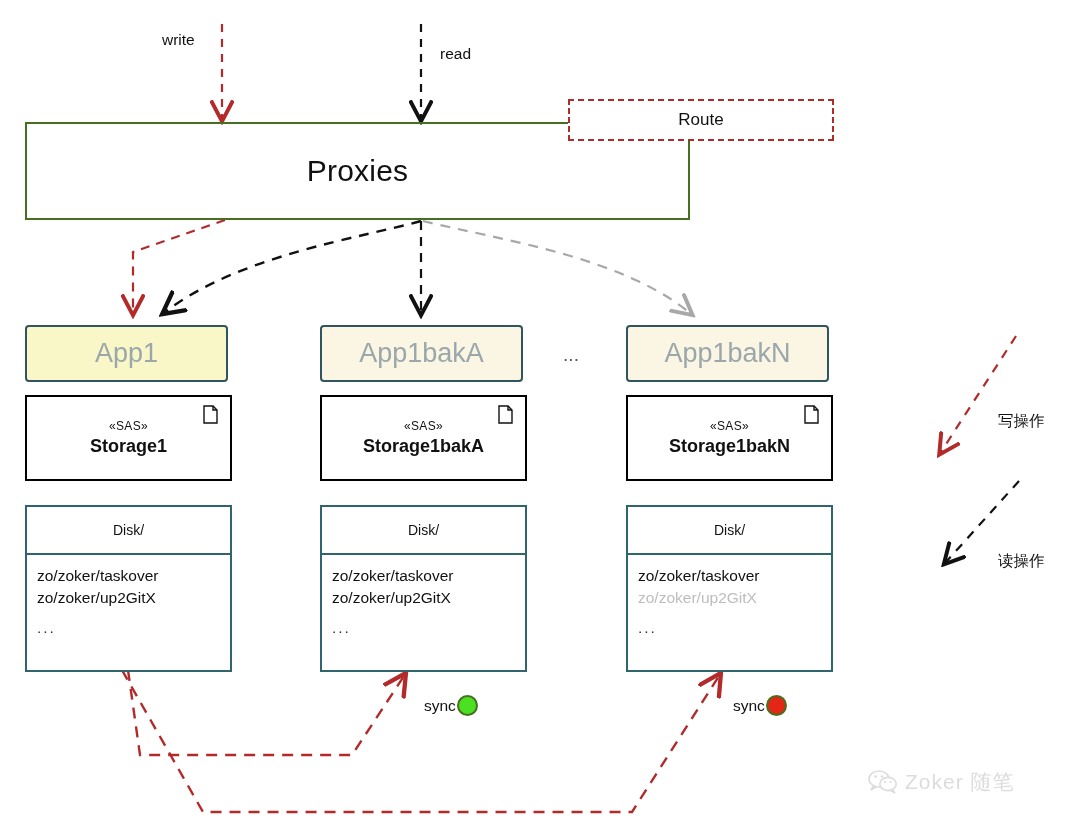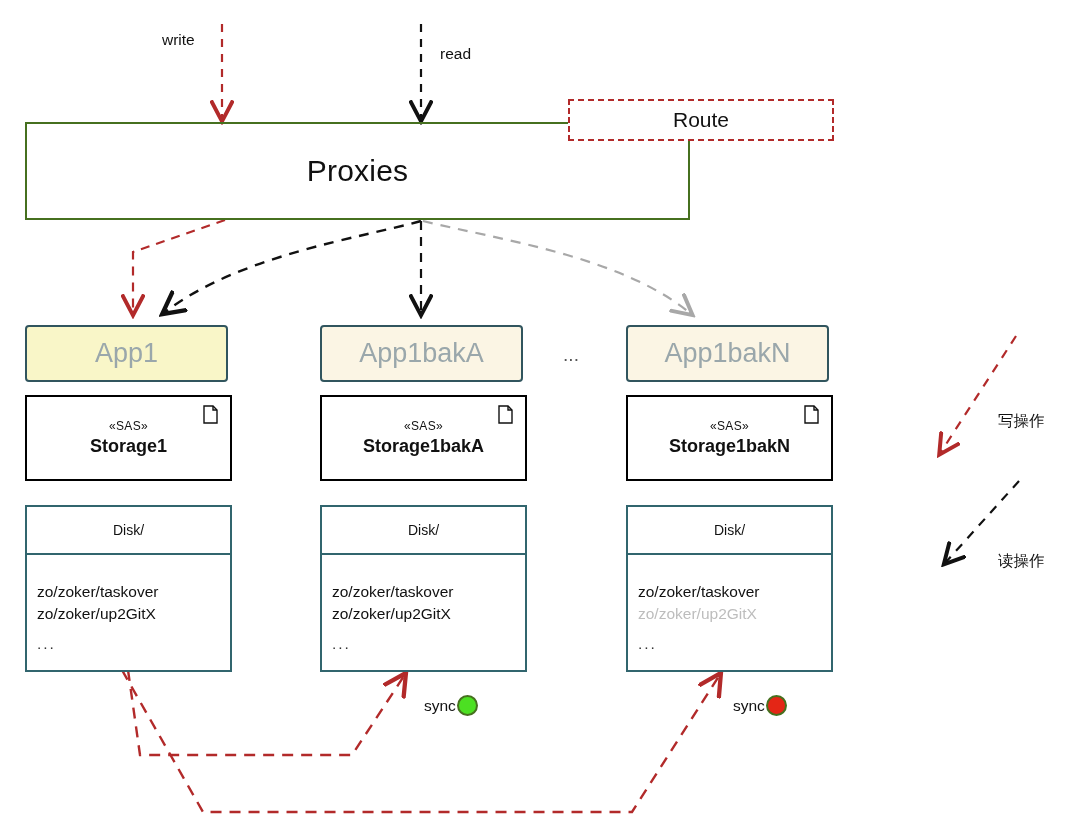--- a/index.html
+++ b/index.html
@@ -28,21 +28,21 @@
   .proxies-top-mask{
     left:568px;top:116px;width:252px;height:12px;background:#fff;
   }
 
   .route{
     left:568px;top:99px;width:266px;height:42px;
     border:2px dashed #b22a2a;
     background:#fff;
     display:flex;align-items:center;justify-content:center;
   }
-  .route-label{font-size:21px;color:#111;}
+  .route-label{font-size:17px;color:#111;}
 
   
   .app{
     height:57px;border:2px solid #31555e;border-radius:4px;
     display:flex;align-items:center;justify-content:center;
   }
   .app-label{font-size:27px;color:#9aa7ab;}
   .app.primary{background:#f9f6c8;}
   .app.backup{background:#fbf5e4;}
   .app.c1{left:25px;top:325px;width:203px;}
@@ -73,21 +73,21 @@
     height:163px;
   }
   .disk.c1{left:25px;top:505px;width:203px;}
   .disk.c2{left:320px;top:505px;width:203px;}
   .disk.c3{left:626px;top:505px;width:203px;}
   .disk-head{
     height:46px;border-bottom:2px solid #31656e;
     display:flex;align-items:center;justify-content:center;
     font-size:14px;font-weight:normal;color:#111;
   }
-  .disk-body{padding:26px 0 0 10px;}
+  .disk-body{padding:10px 0 0 10px;}
   .disk-path{font-size:15.5px;color:#111;line-height:22px;white-space:nowrap;}
   .disk-path.dim{color:#bdbdbd;}
   .disk-dots{font-size:15.5px;color:#333;line-height:22px;margin-top:8px;letter-spacing:2px;}
 
   
   .sync{position:absolute;display:flex;align-items:center;gap:1px;}
   .sync-label{font-size:15.5px;color:#111;}
   .dot{width:21px;height:21px;border-radius:50%;border:2px solid #46701f;box-sizing:border-box;}
   .dot.ok{background:#4ce022;}
   .dot.bad{background:#e42616;}
@@ -227,14 +227,27 @@
     </div>
   </div>
   <div class="sync s2">
     <span class="sync-label">sync</span>
     <span class="dot bad"></span>
   </div>
 
   <div class="legend-item legend-write">写操作</div>
   <div class="legend-item legend-read">读操作</div>
 
+  <div class="watermark">
+    <svg width="30" height="24" viewBox="0 0 30 24">
+      <ellipse cx="11" cy="9" rx="10" ry="8" fill="none" stroke="#dcdcdc" stroke-width="1.6"></ellipse>
+      <path d="M6,15 L3,20 L8.5,16.6" fill="none" stroke="#dcdcdc" stroke-width="1.6"></path>
+      <circle cx="7.5" cy="6.5" r="1.3" fill="#dcdcdc"></circle>
+      <circle cx="14" cy="6.5" r="1.3" fill="#dcdcdc"></circle>
+      <ellipse cx="20" cy="14" rx="8.2" ry="6.6" fill="#fff" stroke="#dcdcdc" stroke-width="1.6"></ellipse>
+      <path d="M24,19.5 L27,23 L22.5,20.6" fill="none" stroke="#dcdcdc" stroke-width="1.6"></path>
+      <circle cx="17" cy="12" r="1.1" fill="#dcdcdc"></circle>
+      <circle cx="22.5" cy="12" r="1.1" fill="#dcdcdc"></circle>
+    </svg>
+    <span class="wm-text">Zoker 随笔</span>
+  </div>
 
 </div>
 
 </body></html>

